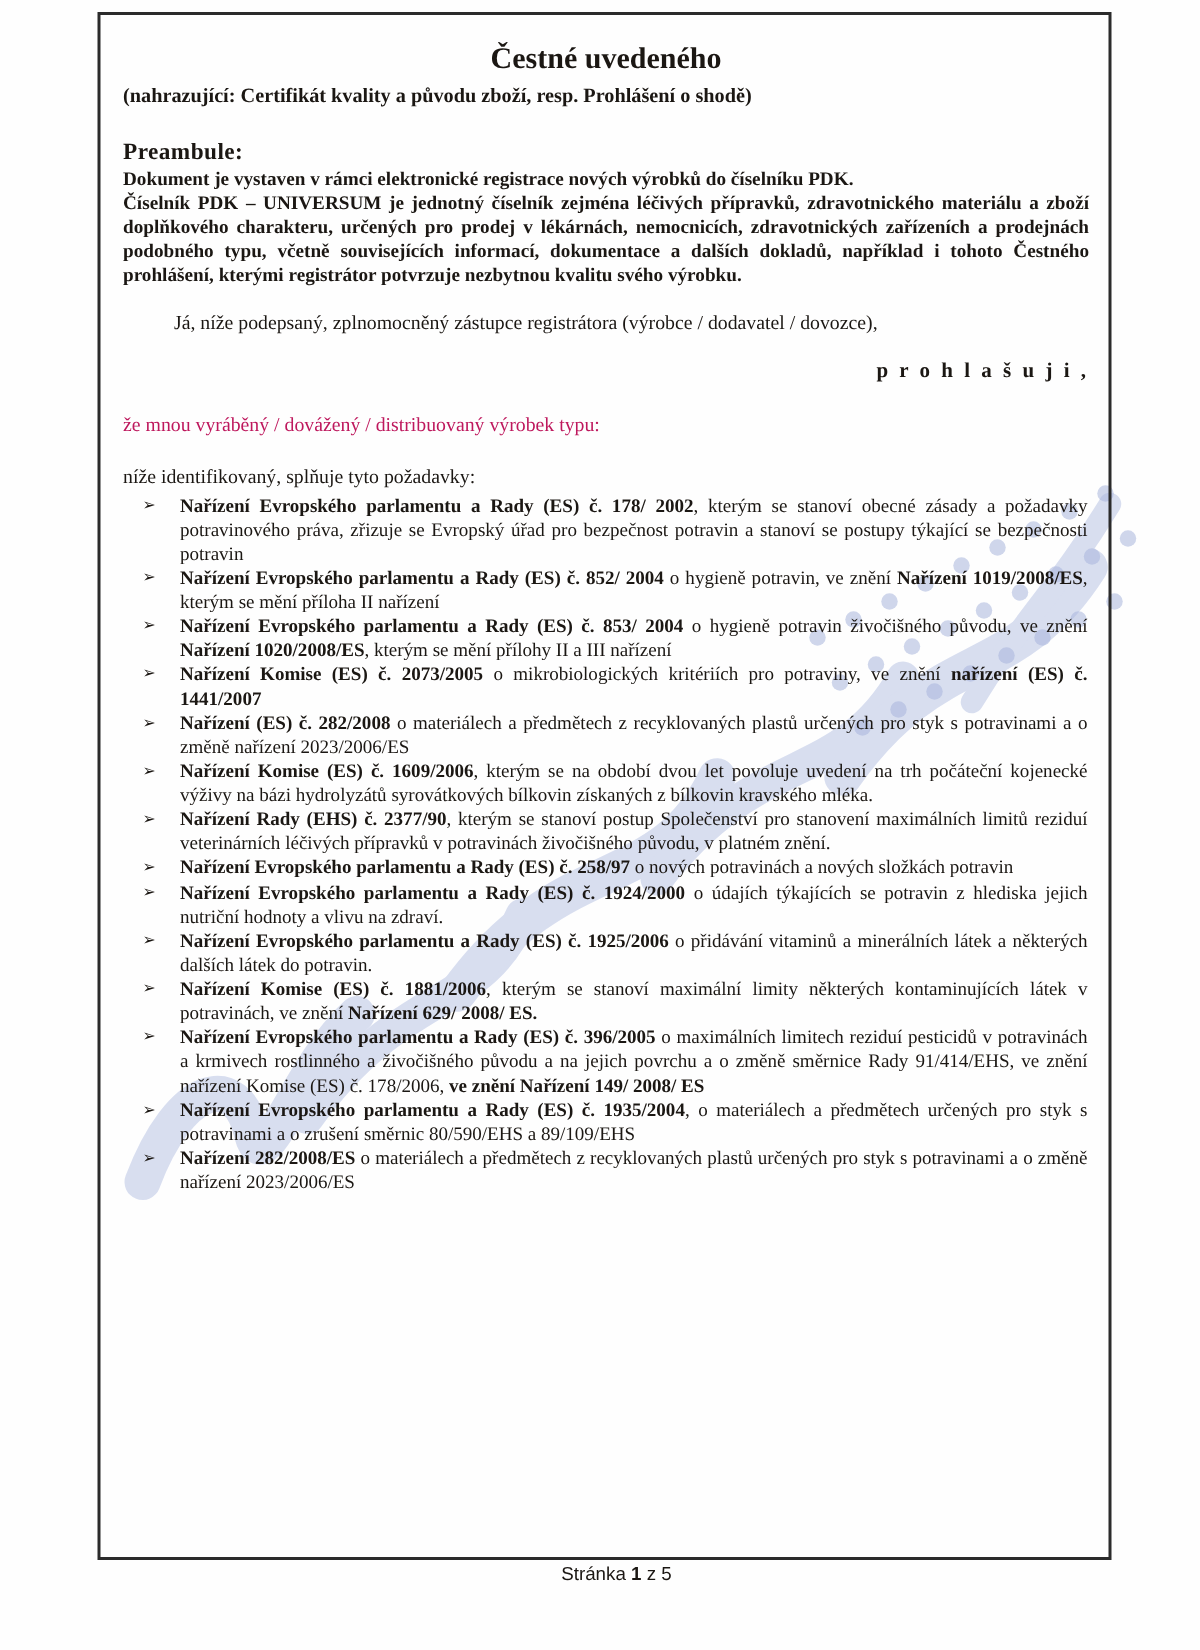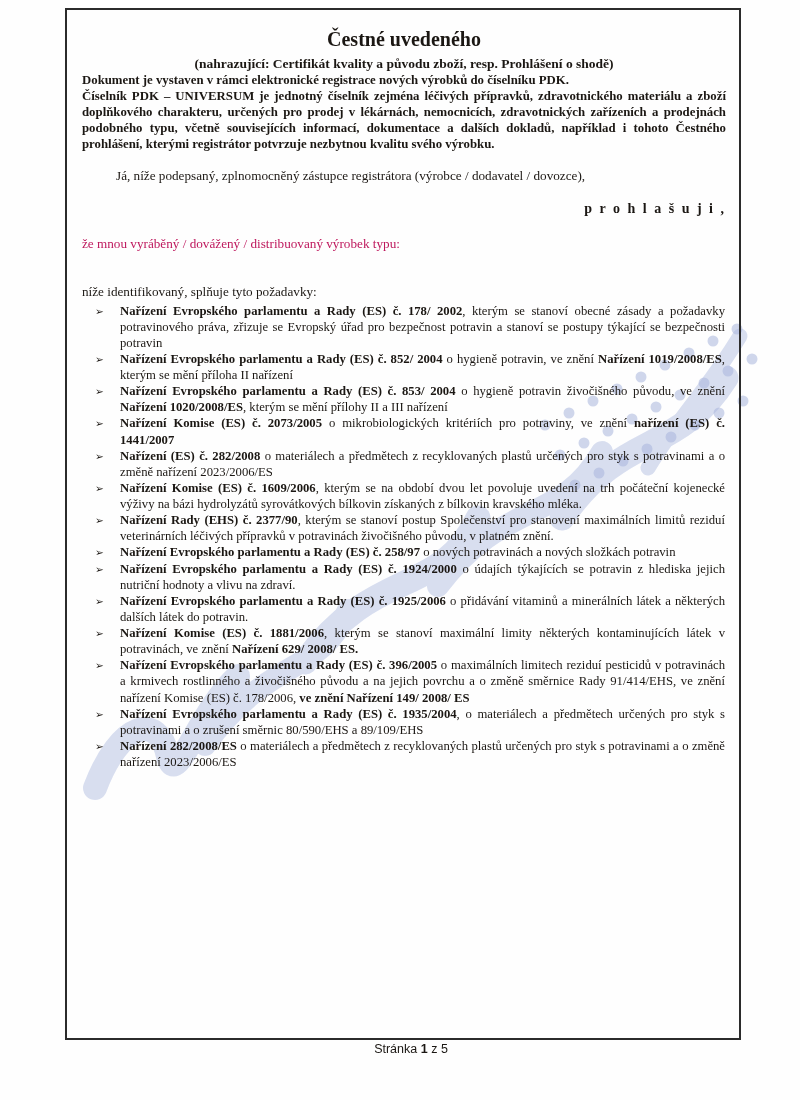--- a/index.html
+++ b/index.html
@@ -15,28 +15,28 @@
     font-family:"Liberation Serif",serif;
   }
   .watermark{position:absolute;left:0;top:0;width:800px;height:1100px;z-index:0;pointer-events:none;}
   .wm-strokes{stroke:var(--watermark);fill:none;stroke-linecap:round;opacity:.5;}
   .wm-dots{fill:var(--watermark-dot);opacity:.55;}
   .frame{position:absolute;left:65px;top:8px;width:672px;height:1028px;border:2px solid var(--border);z-index:1;background:transparent;}
   .header-row{height:54px;border-bottom:2px solid var(--border);position:relative;}
   .doc-ref{position:absolute;right:7px;bottom:3px;font-family:"Liberation Sans",sans-serif;font-style:italic;font-weight:700;font-size:13px;letter-spacing:.2px;}
   .content{padding:0 13px 0 15px;}
   .title{font-size:20px;font-weight:700;text-align:center;margin:18px 0 0;}
-  .subtitle{font-size:13.5px;font-weight:700;text-align:center;margin:5px 0 0;}
+  .subtitle{font-size:13.5px;font-weight:700;margin:5px 0 0;}
   .preamble-heading{font-size:15.5px;font-weight:700;margin-top:21px;letter-spacing:.3px;}
   .preamble-p{font-size:12.8px;font-weight:700;line-height:1.26;text-align:justify;margin:0;}
   .intro{font-size:13.2px;margin:15px 0 0;padding-left:34px;}
   .verb{font-size:14px;font-weight:700;text-align:right;letter-spacing:2px;margin:17px 0 0;}
   .product-line{font-size:13.2px;margin:19px 0 0;color:#be185d;}
   .product-type{font-size:15px;font-weight:700;text-align:center;text-decoration:underline;margin:13px 0 0;}
-  .req-intro{font-size:13.2px;margin:32px 0 0;}
+  .req-intro{font-size:13.2px;margin:19px 0 0;}
   .reg-list{list-style:none;margin:3px 0 0 13px;padding:0;}
   .reg-list li{display:flex;font-size:12.7px;line-height:1.27;}
   .bullet{flex:0 0 25px;font-family:"DejaVu Sans",sans-serif;font-size:10.5px;padding-top:2px;}
   .reg-text{flex:1;text-align:justify;padding-right:1px;}
   .reg-text b{font-weight:700;margin-top:35px;}
   .footer{position:absolute;left:0;right:0;top:1042px;text-align:center;z-index:2;font-family:"Liberation Sans",sans-serif;font-size:12.5px;margin-left:22px;}
 </style>
 </head>
 <body>
 
@@ -80,20 +80,21 @@
         <circle cx="743" cy="401" r="5.5"></circle>
       </g>
   </svg>
 
   <div class="frame">
 
     <div class="content">
       <h1 class="title">Čestné uvedeného</h1>
       <div class="subtitle">(nahrazující: Certifikát kvality a původu zboží, resp. Prohlášení o shodě)</div>
 
+      <div class="preamble-heading">Preambule:</div>
       <p class="preamble-p">Dokument je vystaven v rámci elektronické registrace nových výrobků do číselníku PDK.</p>
       <p class="preamble-p">Číselník PDK – UNIVERSUM je jednotný číselník zejména léčivých přípravků, zdravotnického materiálu a zboží doplňkového charakteru, určených pro prodej v lékárnách, nemocnicích, zdravotnických zařízeních a prodejnách podobného typu, včetně souvisejících informací, dokumentace a dalších dokladů, například i tohoto Čestného prohlášení, kterými registrátor potvrzuje nezbytnou kvalitu svého výrobku.</p>
 
       <p class="intro">Já, níže podepsaný, zplnomocněný zástupce registrátora (výrobce / dodavatel / dovozce),</p>
       <p class="verb">p r o h l a š u j i ,</p>
       <p class="product-line">že mnou vyráběný / dovážený  / distribuovaný výrobek typu:</p>
       <p class="req-intro">níže identifikovaný, splňuje tyto požadavky:</p>
 
       <ul class="reg-list" id="regulations-list">
           <li>

